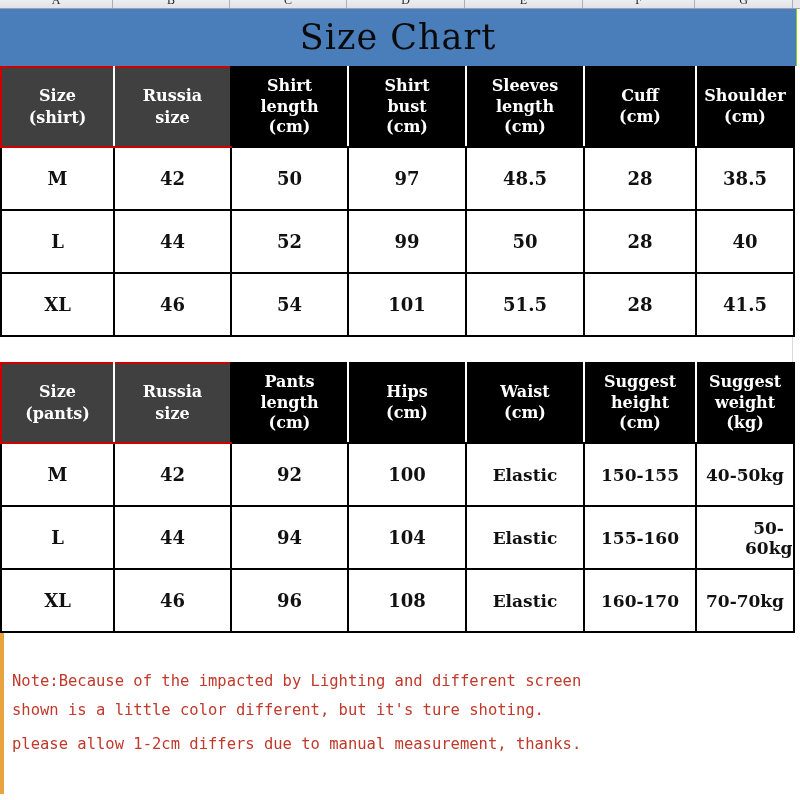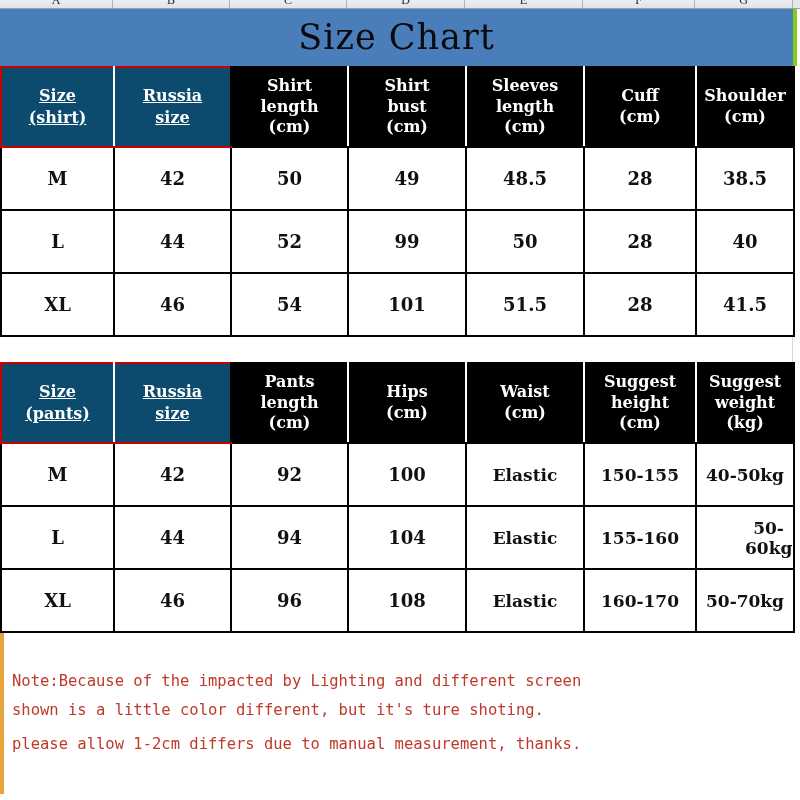--- a/index.html
+++ b/index.html
@@ -49,21 +49,21 @@
   .title-bar {
     position: absolute;
     top: 9px; left: 0;
     width: 797px;
     height: 57px;
     background: #4a7ebb;
     display: flex;
     align-items: center;
     justify-content: center;
     box-sizing: border-box;
-    border-right: 4px solid #84cc16;
+    border-right: 1px solid #84cc16;
   }
   .title-text {
     font-family: "DejaVu Serif", serif;
     font-size: 35px;
     color: #0a0a0a;
     letter-spacing: 1px;
     line-height: 1;
     white-space: nowrap;
   }
 
@@ -78,27 +78,26 @@
   .size-table td {
     border: 2px solid #000000;
     text-align: center;
     vertical-align: middle;
     font-family: "DejaVu Serif", serif;
     font-weight: bold;
     box-sizing: border-box;
     padding: 0 1px;
   }
   .hdr-red {
-    background: #0c4a6e;
+    background: #404040;
     color: #ffffff;
     font-size: 16px;
     line-height: 1.35;
     border-color: #cc0000 !important;
     border-right: 2px solid #ffffff !important;
-    text-decoration: underline;
   }
   .hdr-red.last-red {
     border-right: 2px solid #000000 !important;
   }
   .hdr-black {
     background: #000000;
     color: #ffffff;
     font-size: 16px;
     line-height: 1.3;
     border-color: #000000 !important;
@@ -208,21 +207,21 @@
           </td>
           <td class="hdr-black last-black" style="width: 98px;">
             <div>Shoulder</div>
             <div>(cm)</div>
           </td>
         </tr>
         <tr class="data-row-h">
           <td class="cell-data" style="width: 113px;">M</td>
           <td class="cell-data" style="width: 117px;">42</td>
           <td class="cell-data" style="width: 117px;">50</td>
-          <td class="cell-data" style="width: 118px;">49</td>
+          <td class="cell-data" style="width: 118px;">97</td>
           <td class="cell-data" style="width: 118px;">48.5</td>
           <td class="cell-data" style="width: 112px;">28</td>
           <td class="cell-data" style="width: 98px;">38.5</td>
         </tr>
         <tr class="data-row-h">
           <td class="cell-data" style="width: 113px;">L</td>
           <td class="cell-data" style="width: 117px;">44</td>
           <td class="cell-data" style="width: 117px;">52</td>
           <td class="cell-data" style="width: 118px;">99</td>
           <td class="cell-data" style="width: 118px;">50</td>
@@ -296,21 +295,21 @@
           <td class="cell-data narrow" style="width: 112px;">155-160</td>
           <td class="cell-data narrow" style="width: 98px; padding-left: 48px;">50-60kg</td>
         </tr>
         <tr class="data-row-h">
           <td class="cell-data" style="width: 113px;">XL</td>
           <td class="cell-data" style="width: 117px;">46</td>
           <td class="cell-data" style="width: 117px;">96</td>
           <td class="cell-data" style="width: 118px;">108</td>
           <td class="cell-data narrow" style="width: 118px;">Elastic</td>
           <td class="cell-data narrow" style="width: 112px;">160-170</td>
-          <td class="cell-data narrow" style="width: 98px;">50-70kg</td>
+          <td class="cell-data narrow" style="width: 98px;">70-70kg</td>
         </tr>
       </tbody>
   </table>
 
   <div class="note-block">
     <div class="note-line">Note:Because of the impacted by Lighting and different screen</div>
     <div class="note-line">shown is a little color different, but it's ture shoting.</div>
     <div class="note-line spacer-before">please allow 1-2cm differs due to manual measurement, thanks.</div>
   </div>
 

